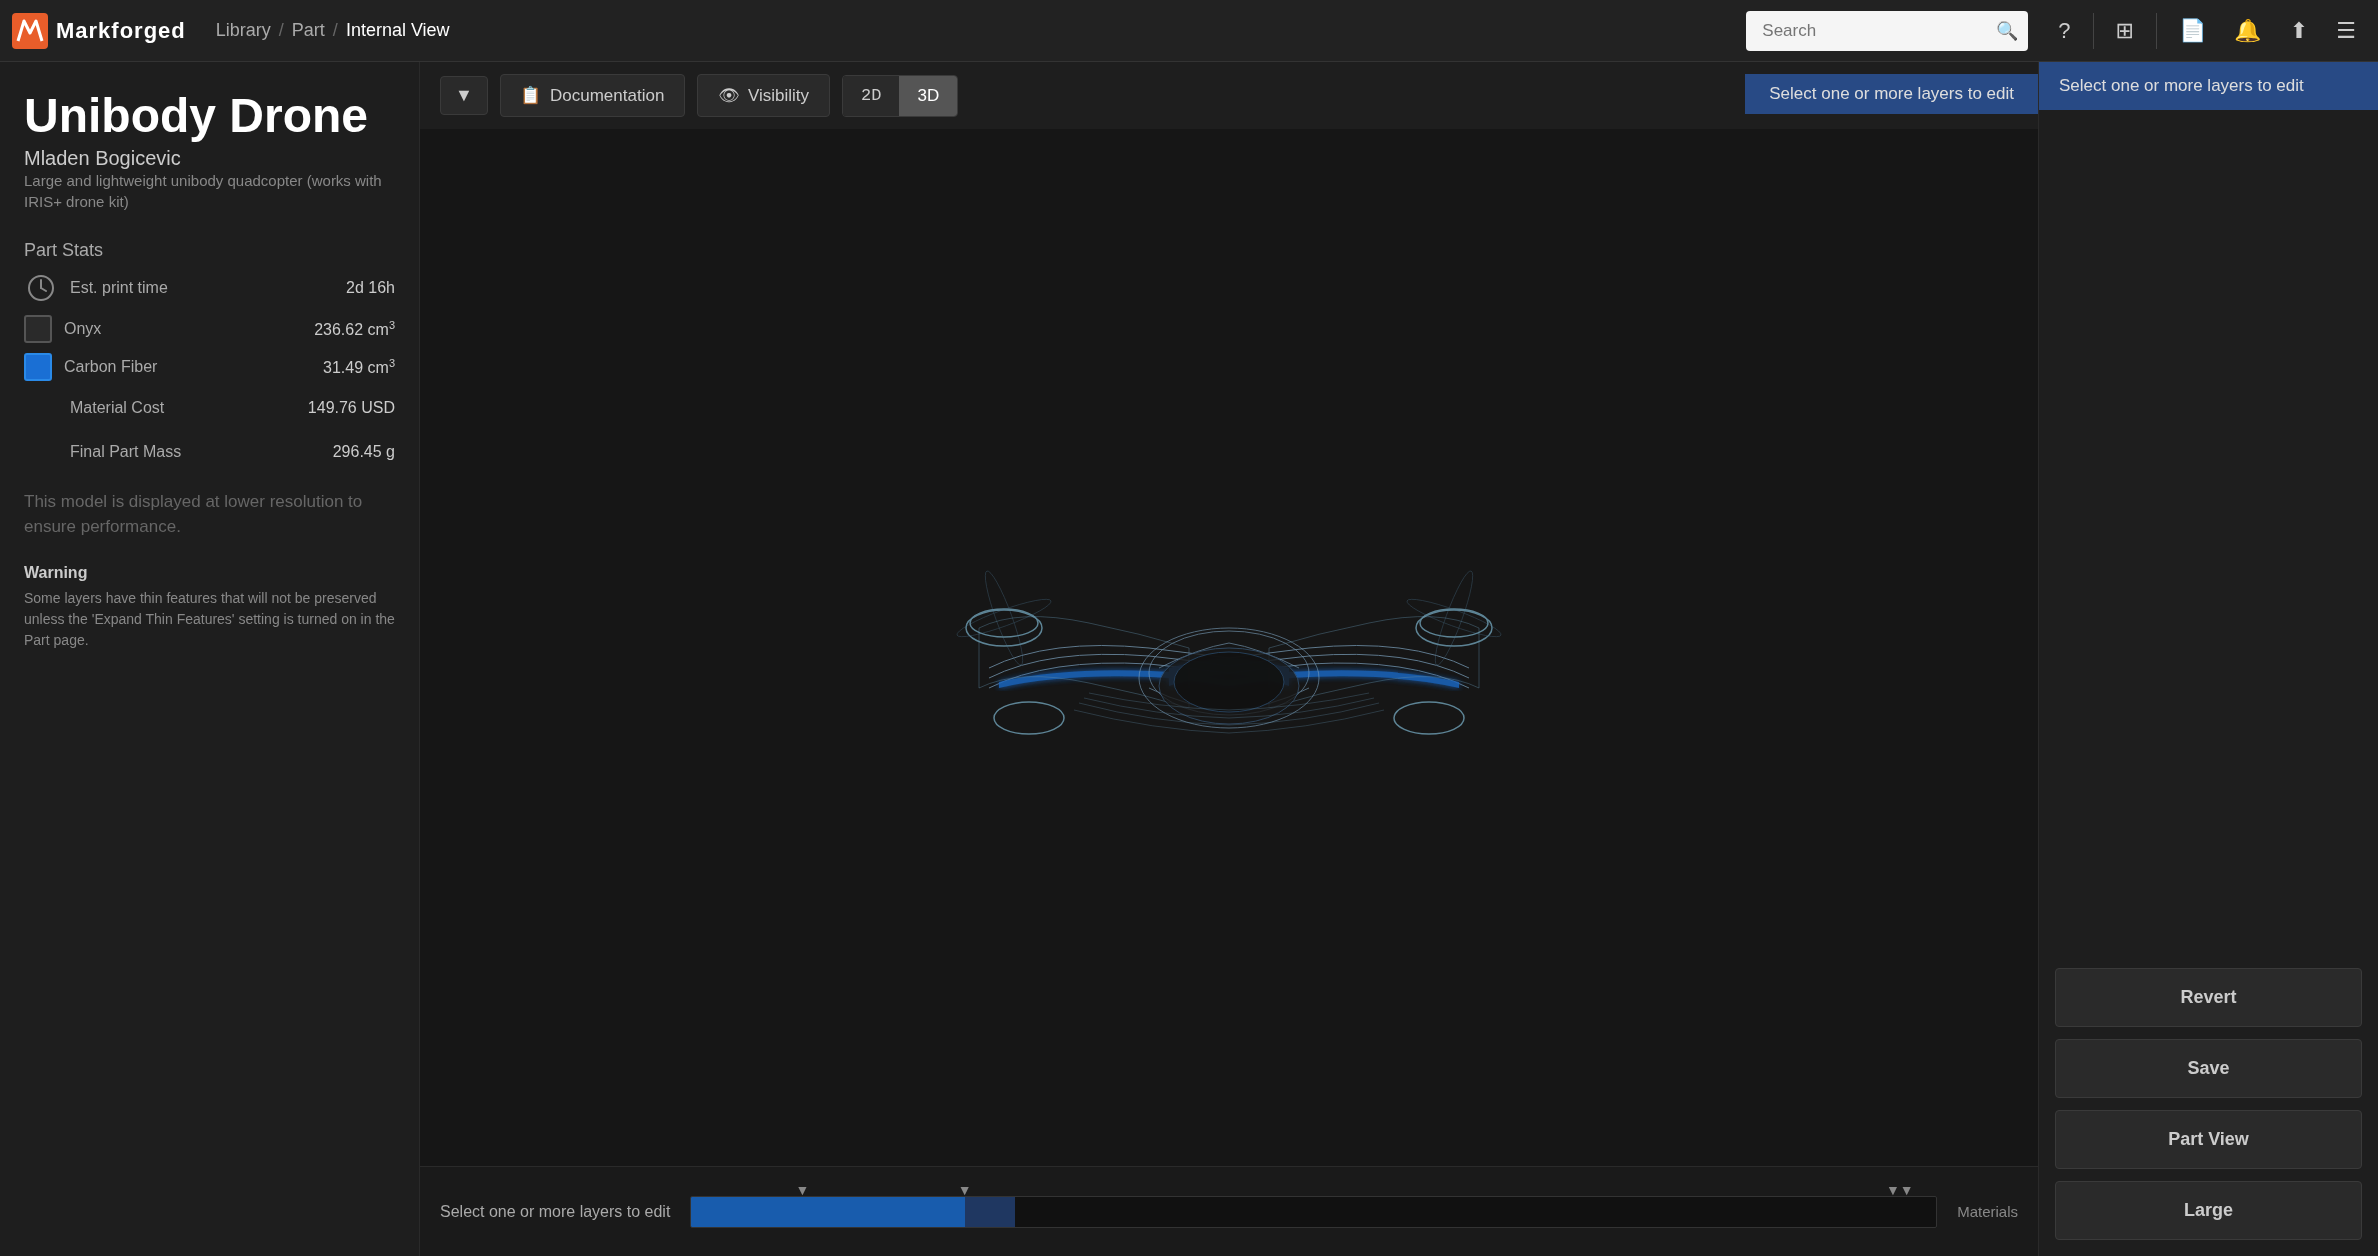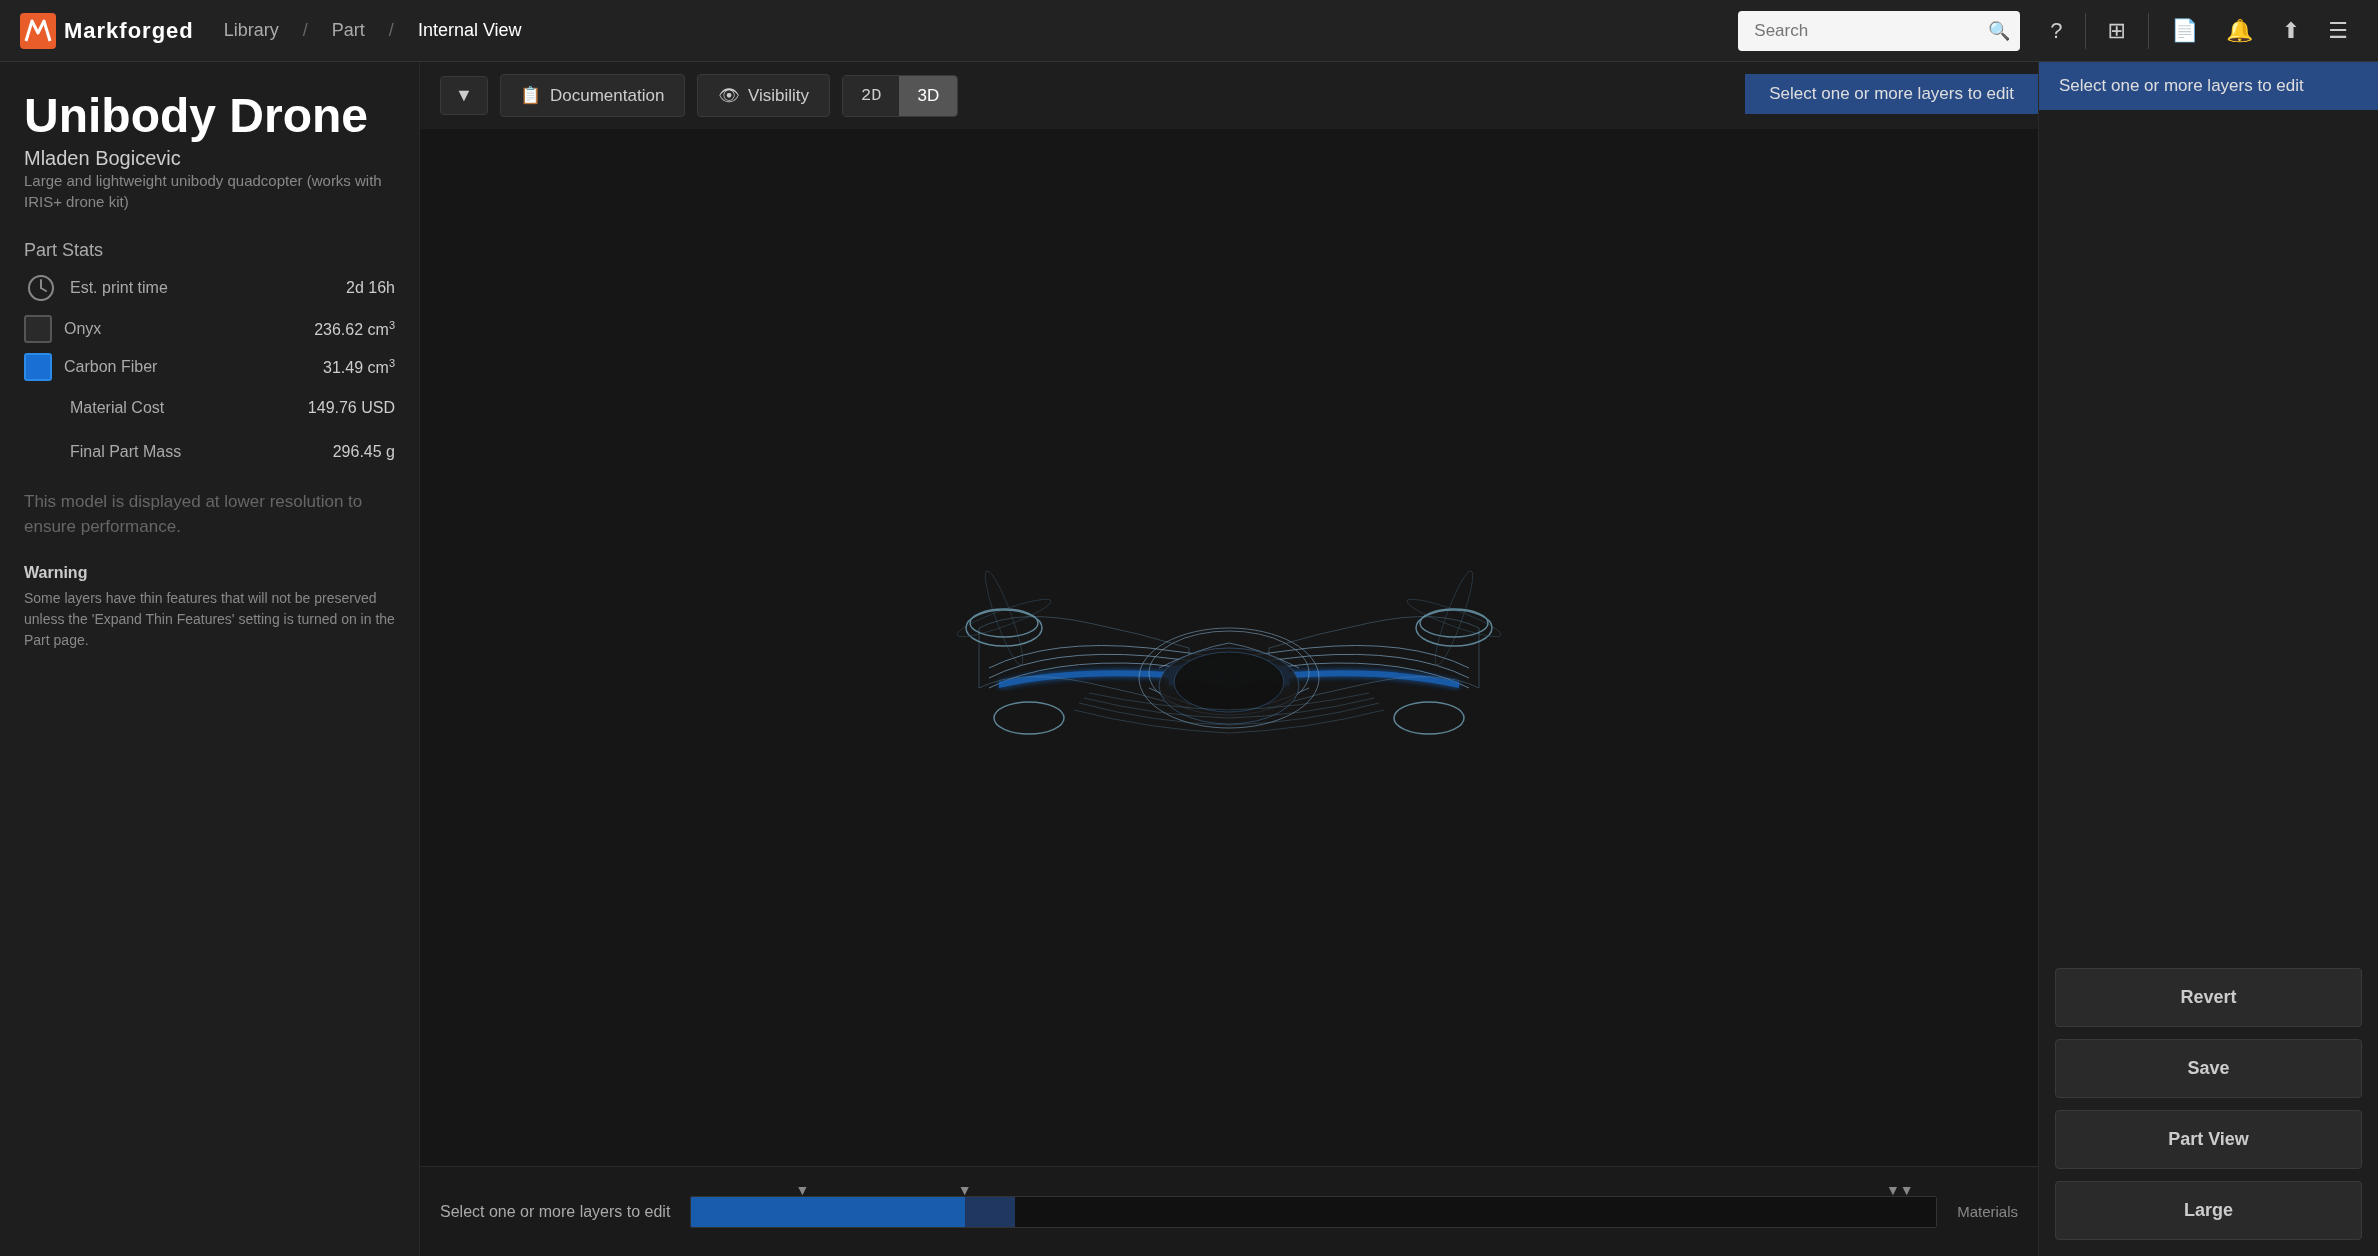--- a/index.html
+++ b/index.html
@@ -12,21 +12,21 @@
       overflow: hidden;
       position: relative;
     }
 
     
     .topnav {
       display: flex;
       align-items: center;
       background: #222;
       height: 62px;
-      padding: 0 20px;
+      padding: 0 12px;
       border-bottom: 1px solid #333;
       position: relative;
       z-index: 10;
     }
     .logo {
       display: flex;
       align-items: center;
       gap: 8px;
       margin-right: 30px;
     }
@@ -36,21 +36,21 @@
     }
     .logo-text {
       color: #fff;
       font-size: 22px;
       font-weight: 700;
       letter-spacing: 1px;
     }
     .breadcrumb {
       display: flex;
       align-items: center;
-      gap: 24px;
+      gap: 8px;
       font-size: 18px;
       color: #aaa;
     }
     .breadcrumb a {
       color: #aaa;
       text-decoration: none;
     }
     .breadcrumb span { color: #666; }
     .breadcrumb .active { color: #fff; }
 

